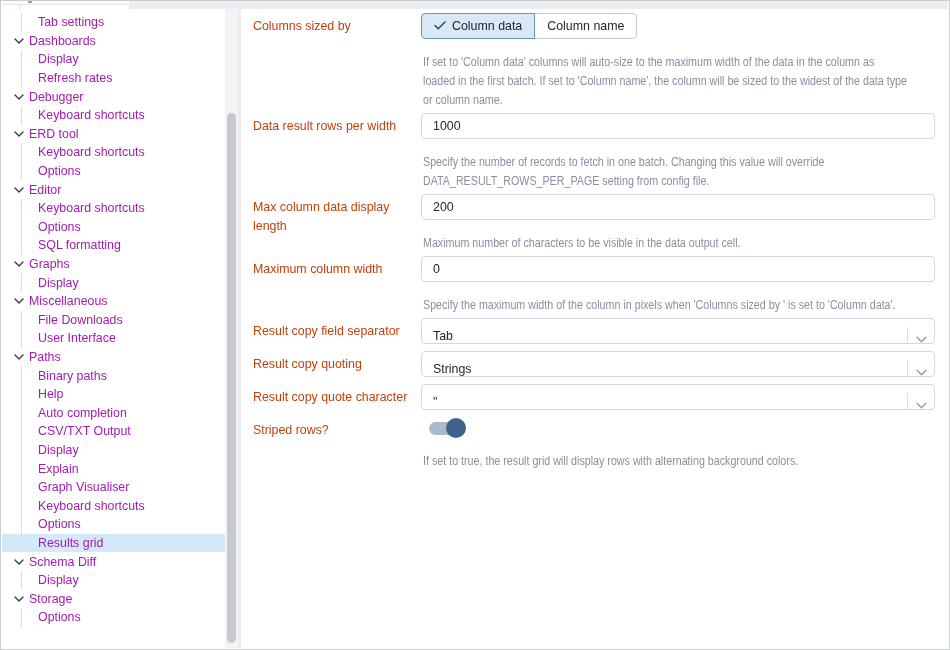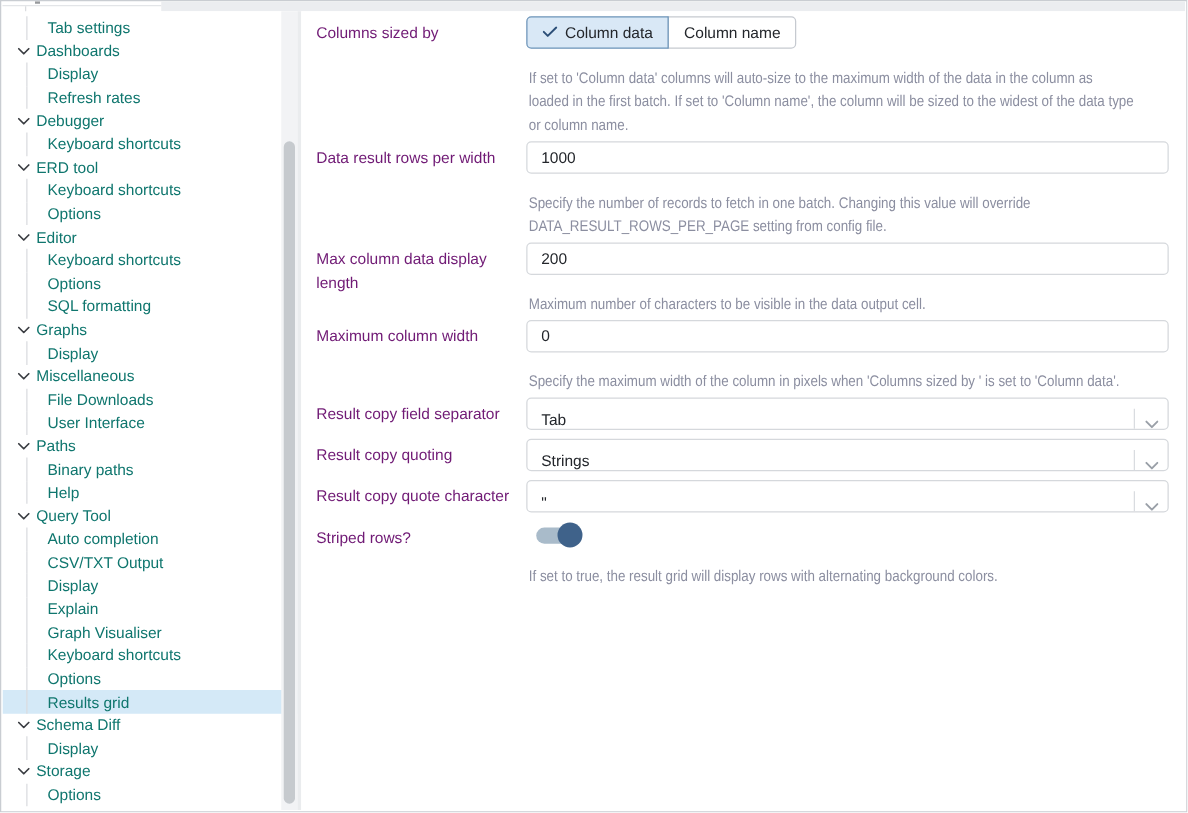--- a/index.html
+++ b/index.html
@@ -10,39 +10,39 @@
     font-family:"Liberation Sans", sans-serif; color:#23262b;
   }
   
   .strip-right { position:absolute; left:128px; right:1px; top:0; height:8px; background:#ebedf0; }
   .strip-line  { position:absolute; left:1px; width:127px; top:3px; height:1px; background:#e3e5e8; }
   .top-frag    { position:absolute; left:27px; top:0; width:4px; height:2px; background:#97999c; }
   .top-guide   { position:absolute; left:19px; top:4px; width:1px; height:9px; background:#dadcdf; }
 
   
   .sidebar { position:absolute; left:1px; top:8px; width:236px; bottom:1px; padding-top:4px; overflow:hidden; background:#fff; }
-  .tree-row { position:relative; height:18.6px; display:flex; align-items:center; font-size:12.4px; color:#0f766e; cursor:pointer; }
+  .tree-row { position:relative; height:18.6px; display:flex; align-items:center; font-size:12.4px; color:#a21caf; cursor:pointer; }
   .tree-row.group { padding-left:27px; }
   .tree-row.child { padding-left:36px; }
   .tree-row.child .guide { position:absolute; left:19px; top:0; bottom:0; width:1px; background:#dadcdf; }
   .tree-row.selected { background:#d4e9f7; }
   .caret { position:absolute; left:12px; top:50%; transform:translateY(-50%); width:11px; height:8px; display:flex; align-items:center; }
   .tree-label { white-space:nowrap; }
 
   
   .sb-track { position:absolute; left:224px; width:13px; top:8px; bottom:1px; background:#f2f3f5; }
   .sb-thumb { position:absolute; left:2px; top:104px; width:9px; height:530px; border-radius:5px; background:#c6cace; }
 
   .divider { position:absolute; left:237px; width:3px; top:8px; bottom:1px; background:#eaecee; }
 
   
   .main { position:absolute; left:240px; right:1px; top:8px; bottom:1px; background:#fff; padding:4px 13px 0 12px; overflow:hidden; }
   .prow { display:flex; margin-bottom:3px; }
   .prow.gap7 { margin-bottom:7px; }
-  .plabel { width:168px; flex:none; font-size:12.4px; line-height:19px; padding-top:4px; color:#701a75; }
+  .plabel { width:168px; flex:none; font-size:12.4px; line-height:19px; padding-top:4px; color:#c2410c; }
   .pcontrol { flex:1; min-width:0; }
 
   .pinput {
     display:block; width:100%; height:26px; border:1px solid #d5d8dc; border-radius:4px;
     padding:0 11px; font:12.4px "Liberation Sans", sans-serif; color:#23262b; outline:none; background:#fff;
   }
   .pselect {
     height:26px; border:1px solid #d5d8dc; border-radius:4px; background:#fff;
     display:flex; align-items:flex-end; padding-left:11px; font-size:12.4px; color:#23262b; cursor:pointer;
   }
@@ -184,28 +184,20 @@
         </span>
         <span class="tree-label">Paths</span>
       </div>
       <div class="tree-row child">
         <span class="guide"></span>
         <span class="tree-label">Binary paths</span>
       </div>
       <div class="tree-row child">
         <span class="guide"></span>
         <span class="tree-label">Help</span>
-      </div>
-      <div class="tree-row group">
-        <span class="caret">
-          <svg width="10" height="6" viewBox="0 0 10 6">
-            <path d="M1 1 L5 5 L9 1" fill="none" stroke="#3a3d42" stroke-width="1.4" stroke-linecap="round" stroke-linejoin="round"></path>
-          </svg>
-        </span>
-        <span class="tree-label">Query Tool</span>
       </div>
       <div class="tree-row child">
         <span class="guide"></span>
         <span class="tree-label">Auto completion</span>
       </div>
       <div class="tree-row child">
         <span class="guide"></span>
         <span class="tree-label">CSV/TXT Output</span>
       </div>
       <div class="tree-row child">

